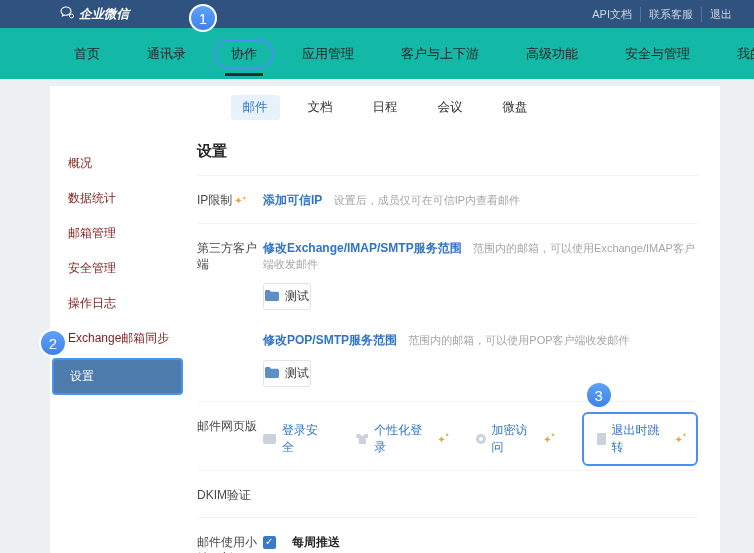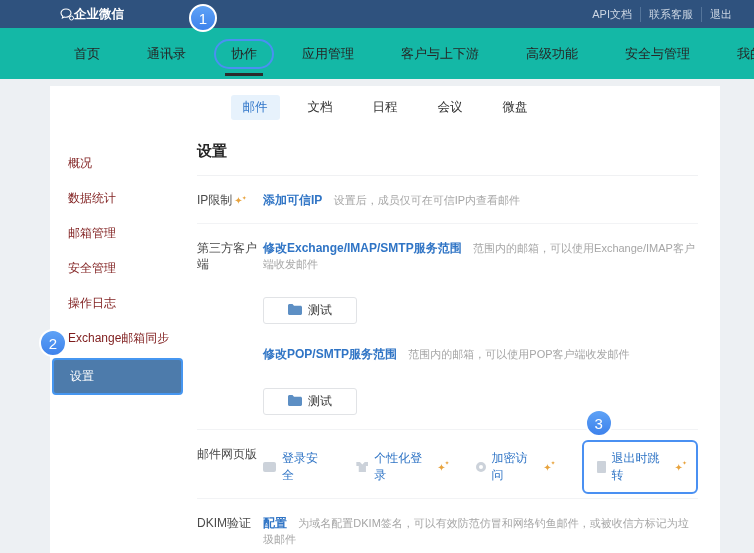--- a/index.html
+++ b/index.html
@@ -3,21 +3,21 @@
 <meta charset="utf-8">
 <style>
   * { margin:0; padding:0; box-sizing:border-box; }
   html,body { width:754px; height:553px; }
   body {
     font-family:"Liberation Sans","DejaVu Sans",sans-serif;
     position:relative; overflow:hidden; background:#edf0f3; font-size:12px; color:#333;
   }
   
   .topbar { height:28px; background:#2f527e; display:flex; align-items:center; padding:0 14px 0 60px; }
-  .logo { display:flex; align-items:center; color:#fff; font-size:12.5px; font-weight:bold; }
+  .logo { display:flex; gap:5px; color:#fff; font-size:12.5px; font-weight:bold;font-style:italic; }
   .logo svg { display:block; }
   .topbar-right { margin-left:auto; display:flex; align-items:flex-start; font-size:11px; color:#ccd6e3; }
   .topbar-right a { color:#ccd6e3; text-decoration:none; padding:0 8px; cursor:pointer; }
   .topbar-right a:not(:first-child) { border-left:1px solid #54749a; }
   
   .nav { height:51px; background:#14b8a6; display:flex; align-items:center; padding-left:70px; gap:39px; font-size:13px; color:#262626; }
   .nav-tab { cursor:pointer; position:relative; padding:2px 4px; white-space:nowrap; }
   .nav-tab.active { border:2px solid #4a90f2; border-radius:15px; padding:4px 15px; margin:-4px -15px; }
   .nav-tab.active::after { content:""; position:absolute; left:50%; transform:translateX(-50%); bottom:-9px; width:38px; height:3px; background:#2b2b2b; }
   
@@ -44,21 +44,21 @@
   .row { display:flex; padding:16px 0 14px 0; border-bottom:1px solid #f2f3f5; }
   .row:last-child { border-bottom:none; }
   .row-label { width:66px; flex-shrink:0; font-size:12px; color:#4a4a4a; line-height:16px; }
   .row-main { flex:1; font-size:12px; }
   .link { color:#2f74c5; font-weight:bold; cursor:pointer; }
   .desc { color:#a6a6a6; font-size:11px; margin-left:8px; font-weight:normal; }
   .sparkle-icon { color:#e8a33d; font-size:10px; position:relative; margin-left:2px; display:inline-block; }
   .sparkle-icon::before { content:"✦"; }
   .sparkle-icon::after { content:"✦"; font-size:6px; position:absolute; top:-3px; right:-4px; }
   .test-btn { display:inline-flex; align-items:center; gap:6px; border:1px solid #e1e3e6; border-radius:3px;
-     background:#fff; padding:4px 24px; margin-top:25px; font-size:12px; color:#333; cursor:pointer; }
+     background:#fff; padding:4px 1px; margin-top:11px; font-size:12px; color:#333; cursor:pointer; }
   .group-gap { height:22px; }
   
   .feature-row { display:flex; align-items:center; gap:30px; padding-top:4px; }
   .feature { display:flex; align-items:center; gap:6px; cursor:pointer; }
   .feature .flink { color:#2f74c5; font-weight:normal; }
   .feature-box { border:2px solid #4a90f2; border-radius:6px; padding:8px 13px; position:relative; margin:-10px 0; background:#fff; }
   .bubble-3 { left:1px; top:-33px; }
   .gicon { display:inline-block; flex-shrink:0; }
   .icon-monitor { width:13px; height:10px; background:#ccd2da; border-radius:2px; }
   .icon-shirt { width:12px; height:10px; background:#ccd2da; clip-path:polygon(0 0,30% 0,50% 25%,70% 0,100% 0,100% 40%,80% 40%,80% 100%,20% 100%,20% 40%,0 40%); }
@@ -198,24 +198,20 @@
               <div class="step-bubble bubble-3">3</div>
               <span class="gicon icon-door"></span>
               <span class="flink link">退出时跳转</span>
               <span class="sparkle-icon"></span>
             </div>
           </div>
         </div>
 
         <div class="row">
           <div class="row-label">DKIM验证</div>
-          <div class="row-main">
-            <span class="link">配置</span>
-            <span class="desc">为域名配置DKIM签名，可以有效防范仿冒和网络钓鱼邮件，或被收信方标记为垃圾邮件</span>
-          </div>
         </div>
 
         <div class="row">
           <div class="row-label">邮件使用小结更新</div>
           <div class="row-main">
             <div class="checkbox-line">
               <span class="checkbox"></span>
               <span class="check-label">每周推送</span>
             </div>
 

